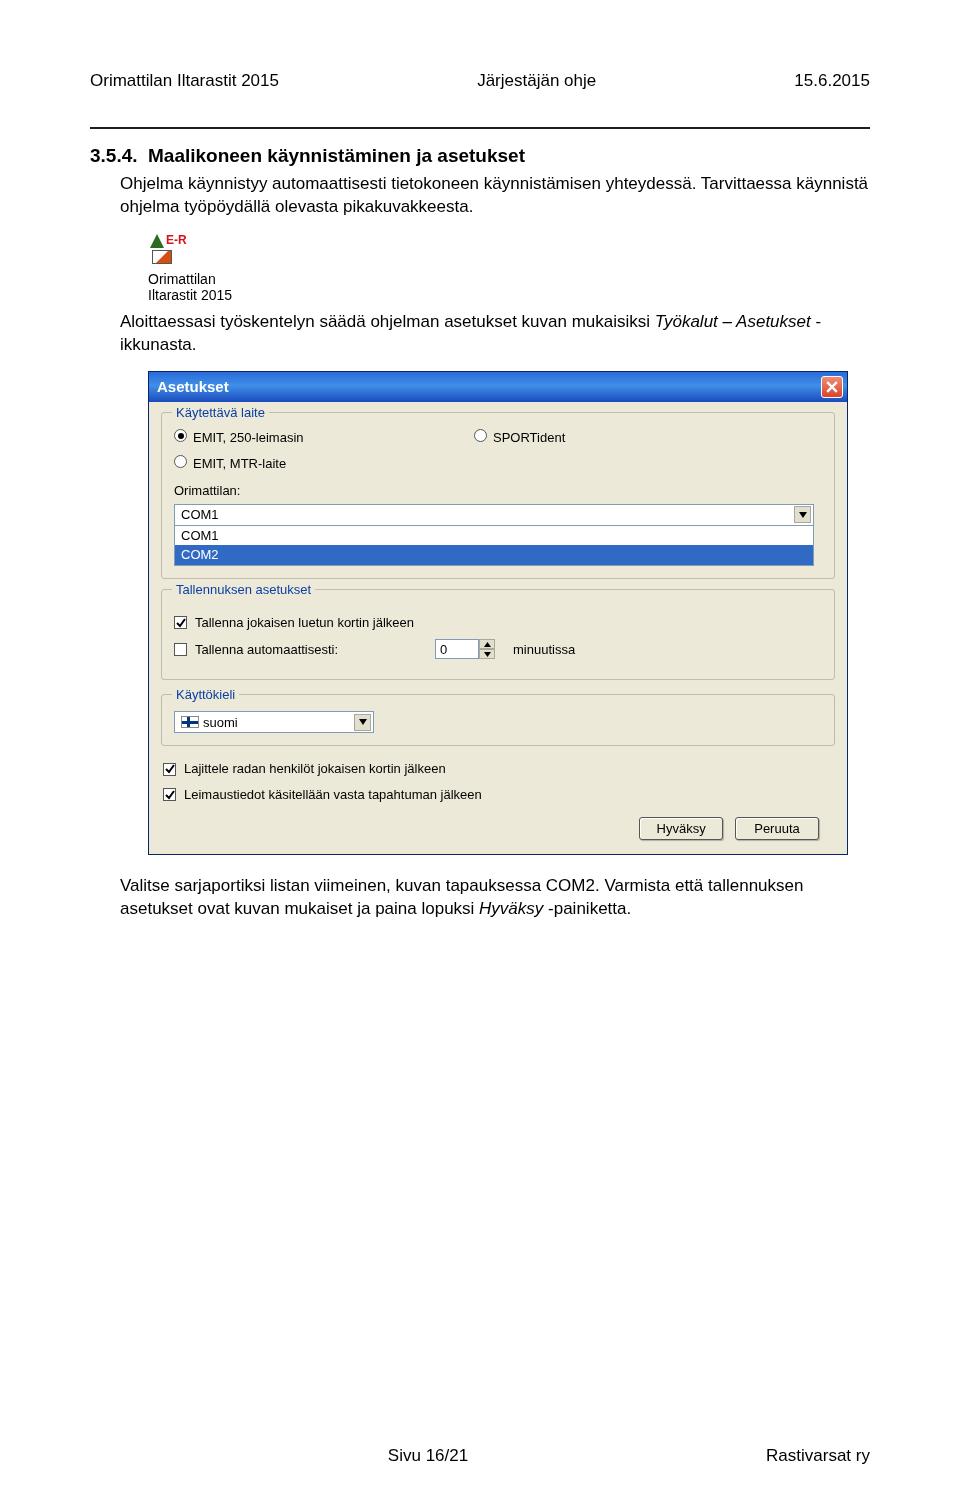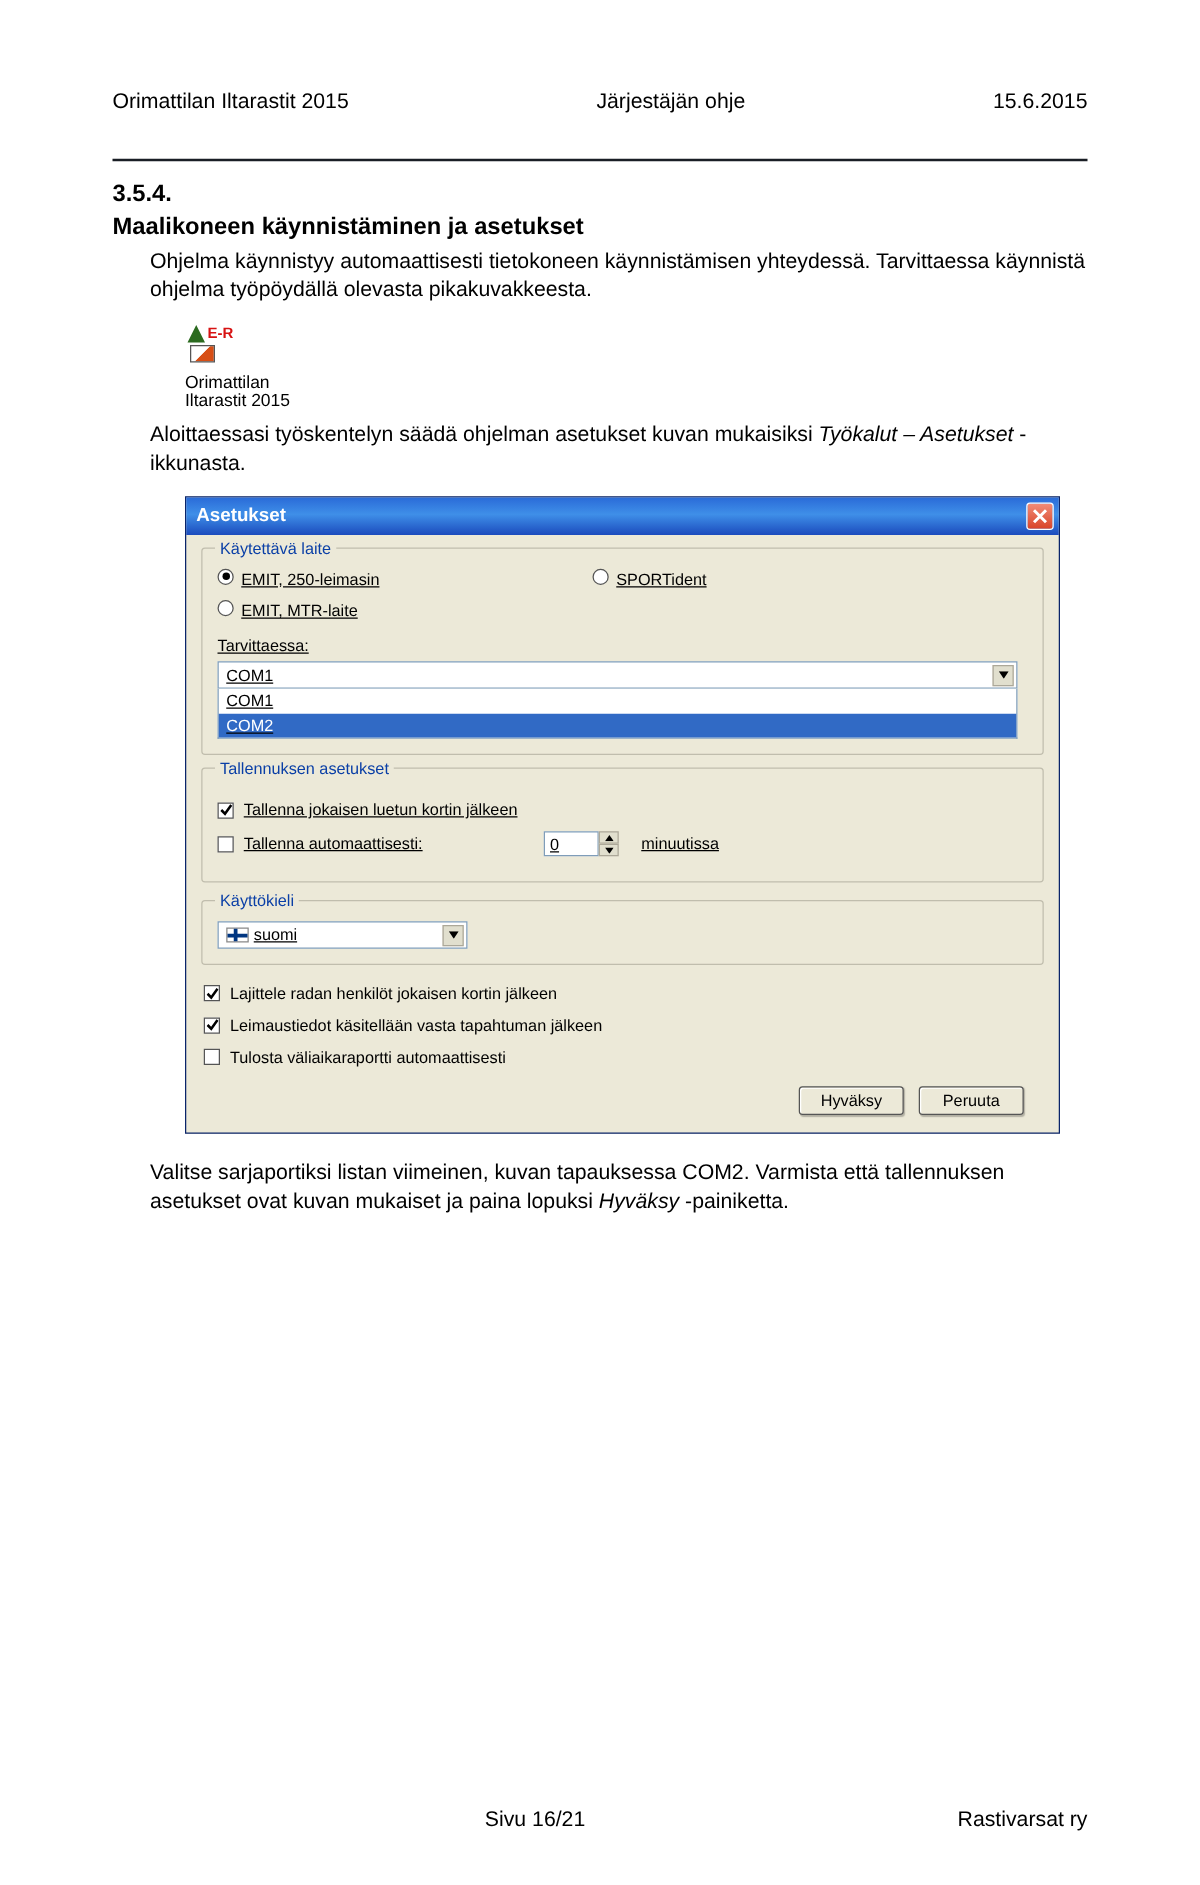--- a/index.html
+++ b/index.html
@@ -7,21 +7,21 @@
     font-family: Arial, Helvetica, sans-serif;
     background: #fff;
     width: 960px;
     margin: 0 auto;
     color: #000;
     font-size: 17px;
     line-height: 1.35;
   }
   .page { padding: 70px 90px 50px 90px; min-height: 1508px; position: relative; }
   .doc-header { display: flex; justify-content: space-between; margin-bottom: 34px; font-size: 17px; }
-  .section-heading { font-size: 19px; font-weight: bold; margin-bottom: 4px; display: flex; flex-direction: column; }
+  .section-heading { font-size: 19px; font-weight: bold; margin-bottom: 4px; display: flex; }
   .section-heading .num { display: inline-block; width: 58px; }
   .body-text { margin-left: 30px; margin-bottom: 14px; }
   .italic { font-style: italic; }
   .app-icon { margin-left: 58px; margin-bottom: 8px; }
   .app-icon .pic { width: 40px; height: 38px; position: relative; }
   .app-icon .pic .tree {
     position: absolute; left: 2px; top: 2px; width: 0; height: 0;
     border-left: 7px solid transparent; border-right: 7px solid transparent; border-bottom: 14px solid #2b6a1f;
   }
   .app-icon .pic .er { position:absolute; top:0; left:18px; font-size:12px; font-weight:bold; color:#d71313; }
@@ -60,21 +60,20 @@
     display: flex; align-items: center; justify-content: center;
   }
   .dlg-close svg { width: 12px; height: 12px; }
   .dlg-body { padding: 10px 12px 4px 12px; font-size: 14px; color: #000; }
   .grp {
     border: 1px solid #c0bdad;
     border-radius: 3px;
     position: relative;
     padding: 16px 12px 12px 12px;
     margin-bottom: 14px;
-    text-decoration: underline;
   }
   .grp-title {
     position: absolute;
     top: -9px; left: 10px;
     background: #ece9d8;
     padding: 0 4px;
     color: #0a3fa6;
     font-size: 13px;
   }
   .radio-row { display: flex; }
@@ -178,21 +177,21 @@
           <div class="radio-item">
             <span class="radio"></span>
             <span class="label13">SPORTident</span>
           </div>
         </div>
         <div class="radio-item">
           <span class="radio"></span>
           <span class="label13">EMIT, MTR-laite</span>
         </div>
 
-        <div class="field-label">Tarvittaessa:</div>
+        <div class="field-label">Orimattilan:</div>
         <div class="combo">
           <span>COM1</span>
           <span class="arrow-btn">
             <svg viewBox="0 0 8 6">
                 <path d="M0 0 L8 0 L4 6 Z" fill="#000"></path>
               </svg>
           </span>
         </div>
         <div class="combo-list">
           <div class="opt">COM1</div>
@@ -259,26 +258,20 @@
           <span>Lajittele radan henkilöt jokaisen kortin jälkeen</span>
         </div>
         <div class="chk-row">
           <span class="chk sel">
             <svg viewBox="0 0 10 10">
                 <path d="M1 5 L4 8 L9 1" stroke="#000" stroke-width="2" fill="none"></path>
               </svg>
           </span>
           <span>Leimaustiedot käsitellään vasta tapahtuman jälkeen</span>
         </div>
-        <div class="chk-row">
-          <span class="chk">
-            
-          </span>
-          <span>Tulosta väliaikaraportti automaattisesti</span>
-        </div>
       </div>
 
       <div class="dlg-buttons">
         <button class="winbtn">Hyväksy</button>
         <button class="winbtn">Peruuta</button>
       </div>
 
     </div>
   </div>
 

